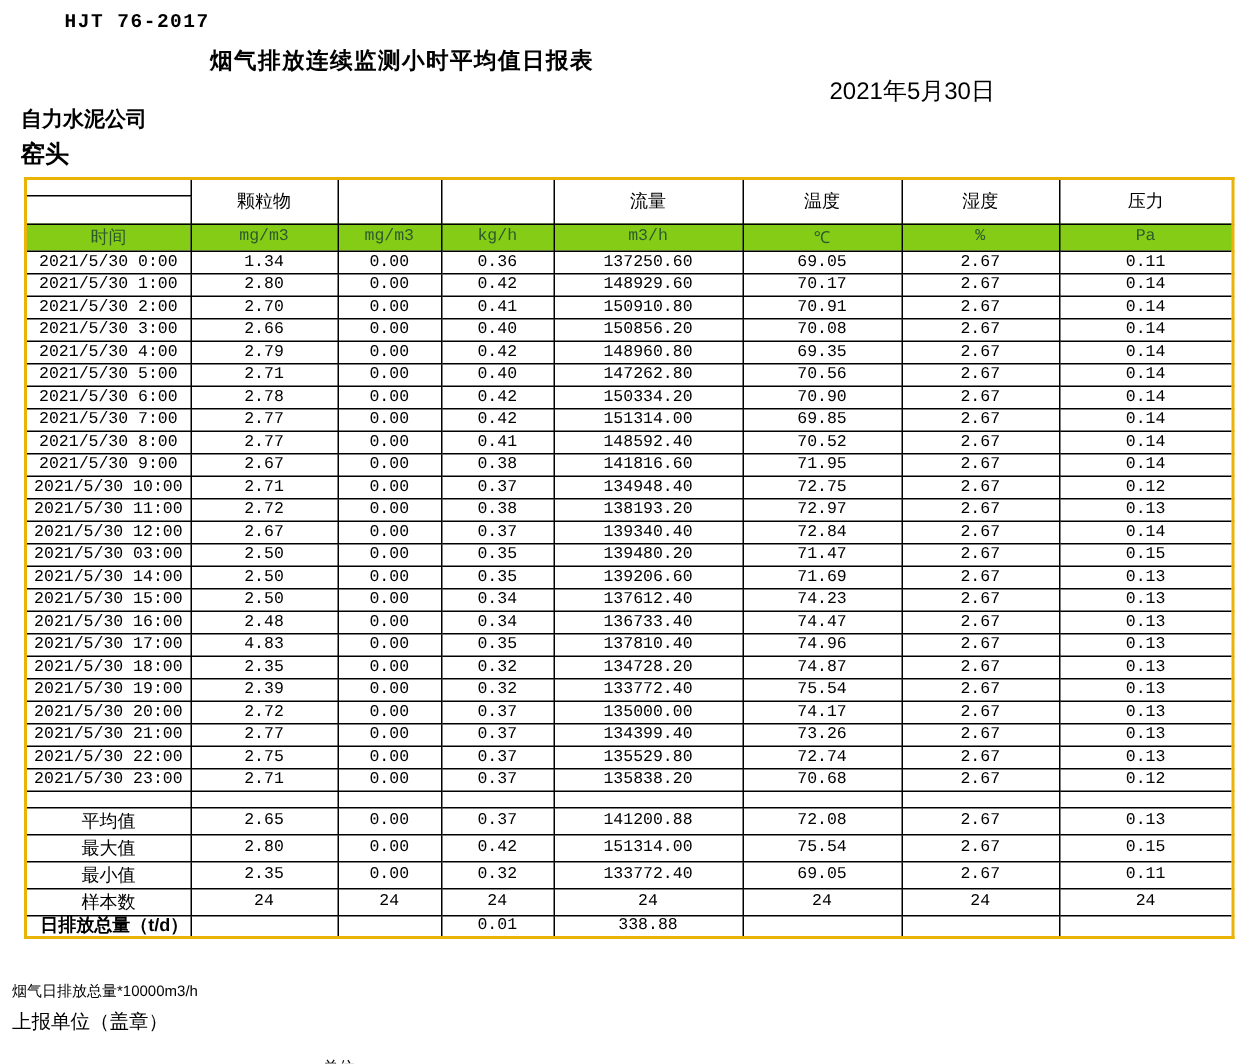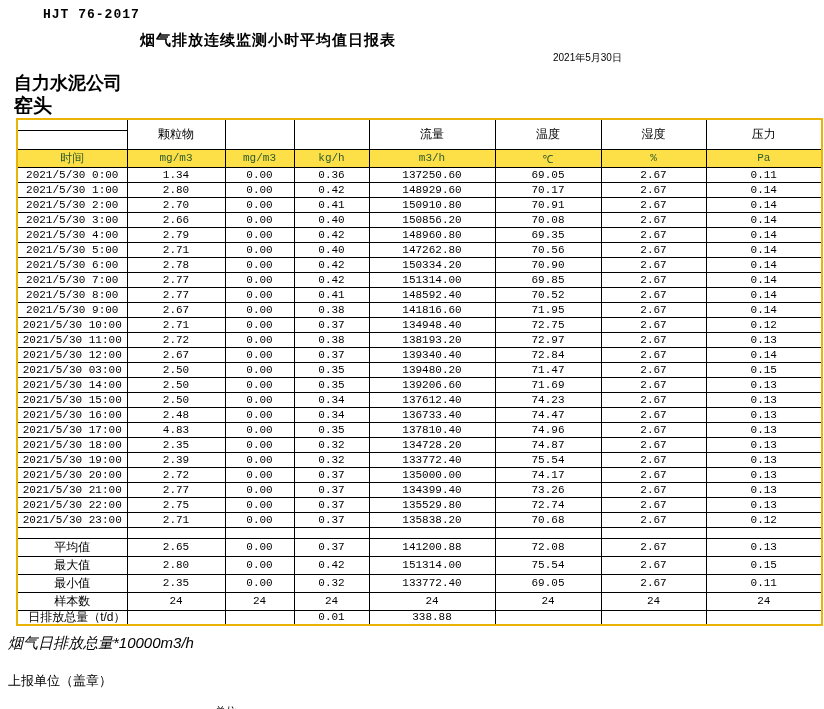--- a/index.html
+++ b/index.html
@@ -6,51 +6,51 @@
   html,body { background:#fff; }
   body {
     width:824px; height:709px; position:relative;
     font-family:"Liberation Sans", sans-serif; color:#000;
     overflow:hidden;
   }
   .abs { position:absolute; white-space:nowrap; }
   .doc-code { left:14px; top:7px; font-weight:bold; font-size:13px;
     font-family:"Liberation Mono","DejaVu Sans Mono",monospace; letter-spacing:1px;padding-left:29px; }
   .title { left:140px; top:31px; font-weight:bold; font-size:15px; letter-spacing:1px; }
-  .date { left:553px; top:51px; font-size:10px; }
-  .company { left:14px; top:71px; font-weight:bold; font-size:18px; }
-  .site { left:14px; top:93px; font-weight:bold; font-size:19px; }
+  .date { left:553px; top:51px; font-size:16px; }
+  .company { left:14px; top:71px; font-weight:bold; font-size:14px; }
+  .site { left:14px; top:93px; font-weight:bold; font-size:16px; }
 
   table.report {
     position:absolute; left:16px; top:118px;
     border-collapse:collapse; table-layout:fixed; width:805px;
     border:2px solid #eab308;
     font-family:"Liberation Mono","DejaVu Sans Mono",monospace;
   }
   table.report td, table.report th {
     border:1px solid #000; text-align:center; vertical-align:middle;
     font-size:11px; font-weight:normal; padding:0; overflow:visible;
   }
   tr.group-row th { font-size:12px; font-family:"Liberation Sans",sans-serif; }
   tr.group-top td { height:11px; }
   tr.group-bottom td { height:19px; }
   tr.unit-row th, tr.unit-row td {
-    background:#fde047; color:#2D5A2D; height:17px; font-size:11px;
+    background:#84cc16; color:#2D5A2D; height:17px; font-size:11px;
   }
   tr.unit-row th { font-size:12px; font-family:"Liberation Sans",sans-serif; }
   tbody.data tr td { height:15px; }
   tr.spacer-row td { height:11px; }
   tbody.summary tr td { height:15px; }
   tbody.summary td.label-cell { font-family:"Liberation Sans",sans-serif; font-size:12px; }
   td.overflow-cell { position:relative; }
   td.overflow-cell span {
     position:absolute; right:1px; top:50%; transform:translateY(-50%);
-    white-space:nowrap; font-family:"Liberation Sans",sans-serif; font-size:12px;
+    white-space:nowrap; font-family:"Liberation Sans",sans-serif; font-size:12px;font-weight:bold;
   }
-  .footer-note { left:8px; top:634px; font-size:15px;font-style:italic; }
+  .footer-note { left:8px; top:654px; font-size:10px; }
   .footer-report-unit { left:8px; top:672px; font-size:13px; }
   .footer-unit { left:215px; top:704px; font-size:11px; }
 </style>
 </head>
 <body>
 
 <div class="abs doc-code">HJT  76-2017</div>
 <div class="abs title">烟气排放连续监测小时平均值日报表</div>
 <div class="abs date">2021年5月30日</div>
 <div class="abs company">自力水泥公司</div>

